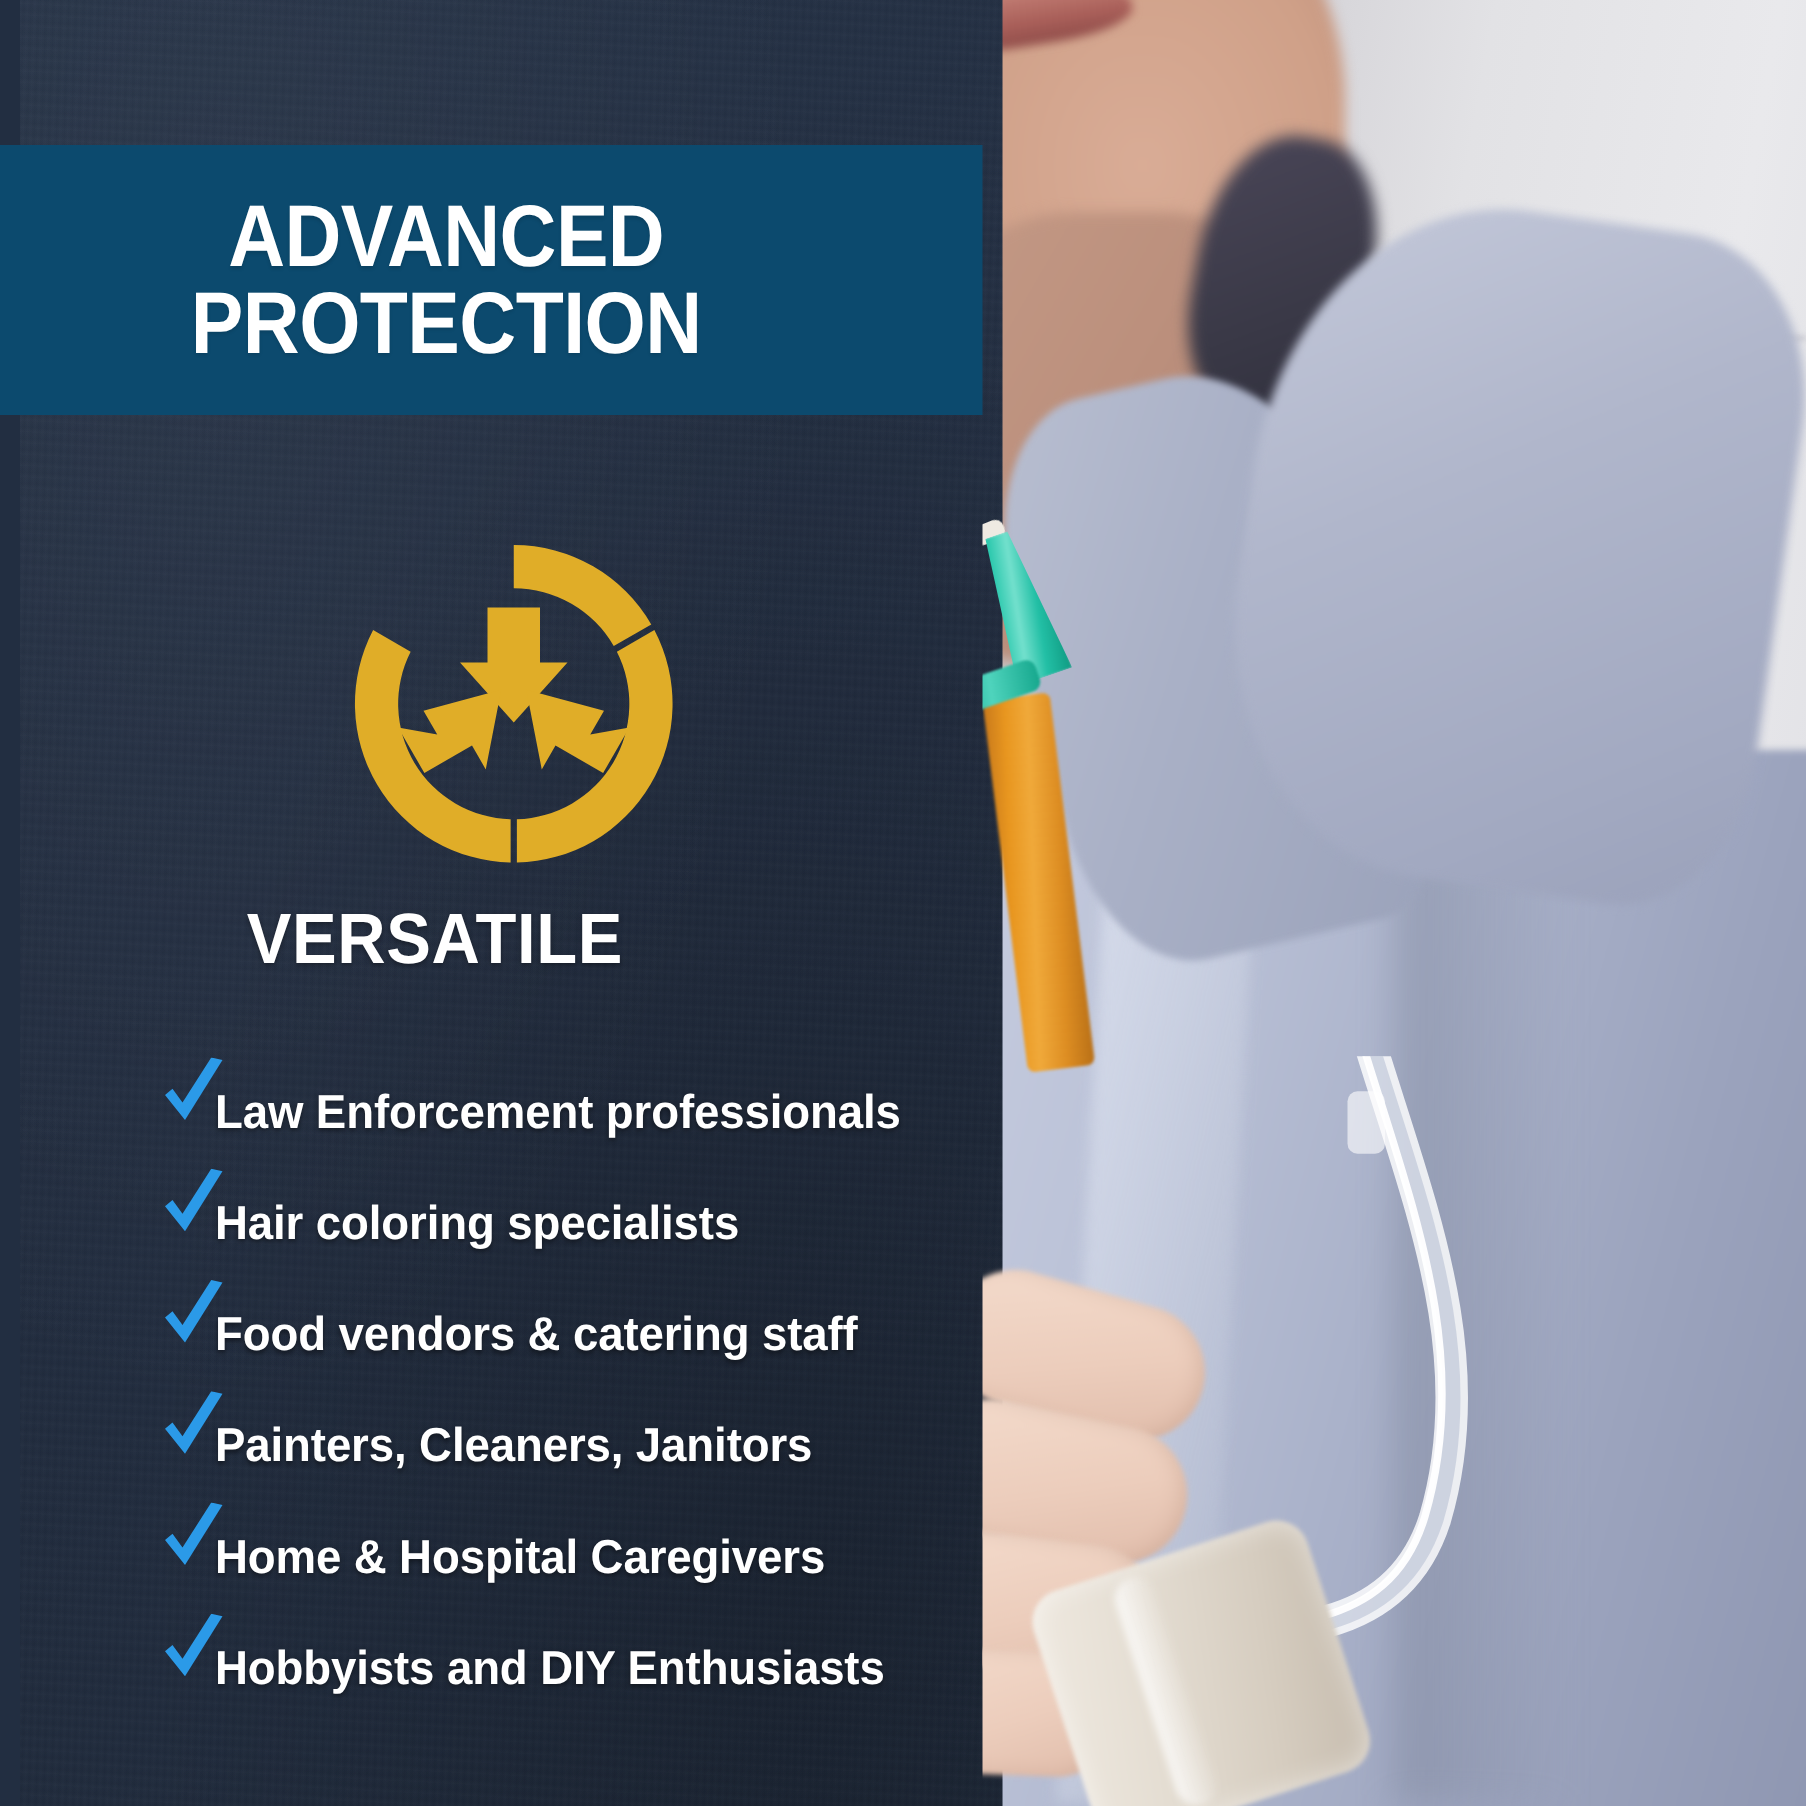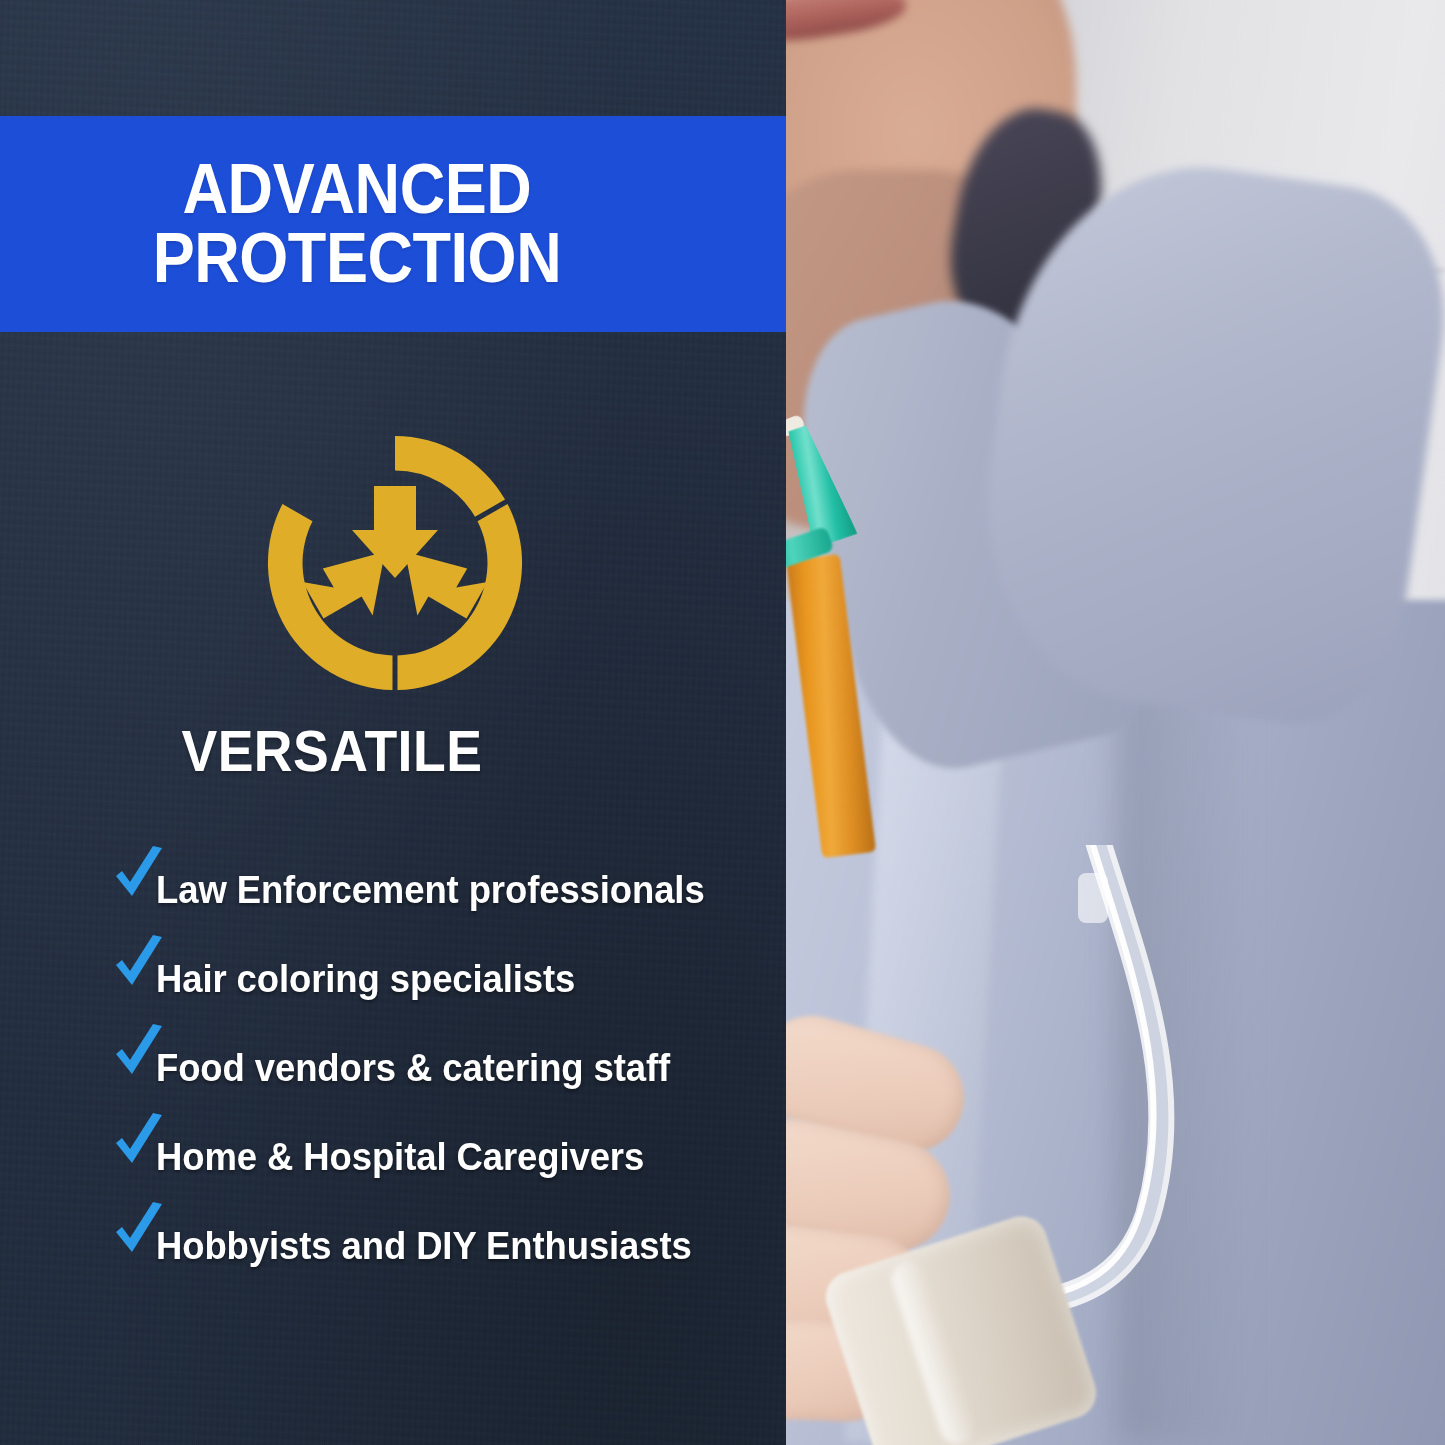--- a/index.html
+++ b/index.html
@@ -12,21 +12,21 @@
     width: 1445px;
     height: 1445px;
     overflow: hidden;
     font-family: "Liberation Sans", sans-serif;
     background: #222e41;
   }
 
   
   #left-panel {
     position: absolute;
-    left: 0; top: 0;
+    left: 16px; top: 0;
     width: 786px;
     height: 1445px;
     background:
       repeating-linear-gradient(92deg, rgba(255,255,255,0.012) 0px, rgba(0,0,0,0.018) 3px, rgba(255,255,255,0.010) 6px),
       repeating-linear-gradient(3deg, rgba(255,255,255,0.014) 0px, rgba(0,0,0,0.016) 4px, rgba(255,255,255,0.008) 9px),
       linear-gradient(160deg, #253246 0%, #222d40 45%, #1f2a3b 100%);
     overflow: hidden;
   }
   #left-panel::after{
     content:"";
@@ -37,21 +37,21 @@
     pointer-events:none;
   }
 
   
   #title-band {
     position: absolute;
     left: 0;
     top: 116px;
     width: 786px;
     height: 216px;
-    background: #1d4ed8;
+    background: #0c4a6e;
     z-index: 3;
     display: flex;
     align-items: center;
     justify-content: center;
   }
   #title-band .title-stack{
     text-align: center;
     padding-right: 80px;
     color: #ffffff;
     font-weight: 700;
@@ -412,20 +412,28 @@
 
       <div class="check-row">
         <span class="check-mark">
           <svg viewBox="0 0 54 58" width="54" height="58" aria-hidden="true">
             <path d="M4 30 L20 50 L50 2 L41 0 L18 36 L10 25 Z" fill="#2b9ae8"></path>
           </svg>
         </span>
         <span class="check-label">Food vendors &amp; catering staff</span>
       </div>
 
+      <div class="check-row">
+        <span class="check-mark">
+          <svg viewBox="0 0 54 58" width="54" height="58" aria-hidden="true">
+            <path d="M4 30 L20 50 L50 2 L41 0 L18 36 L10 25 Z" fill="#2b9ae8"></path>
+          </svg>
+        </span>
+        <span class="check-label">Painters, Cleaners, Janitors</span>
+      </div>
 
       <div class="check-row">
         <span class="check-mark">
           <svg viewBox="0 0 54 58" width="54" height="58" aria-hidden="true">
             <path d="M4 30 L20 50 L50 2 L41 0 L18 36 L10 25 Z" fill="#2b9ae8"></path>
           </svg>
         </span>
         <span class="check-label">Home &amp; Hospital Caregivers</span>
       </div>
 

